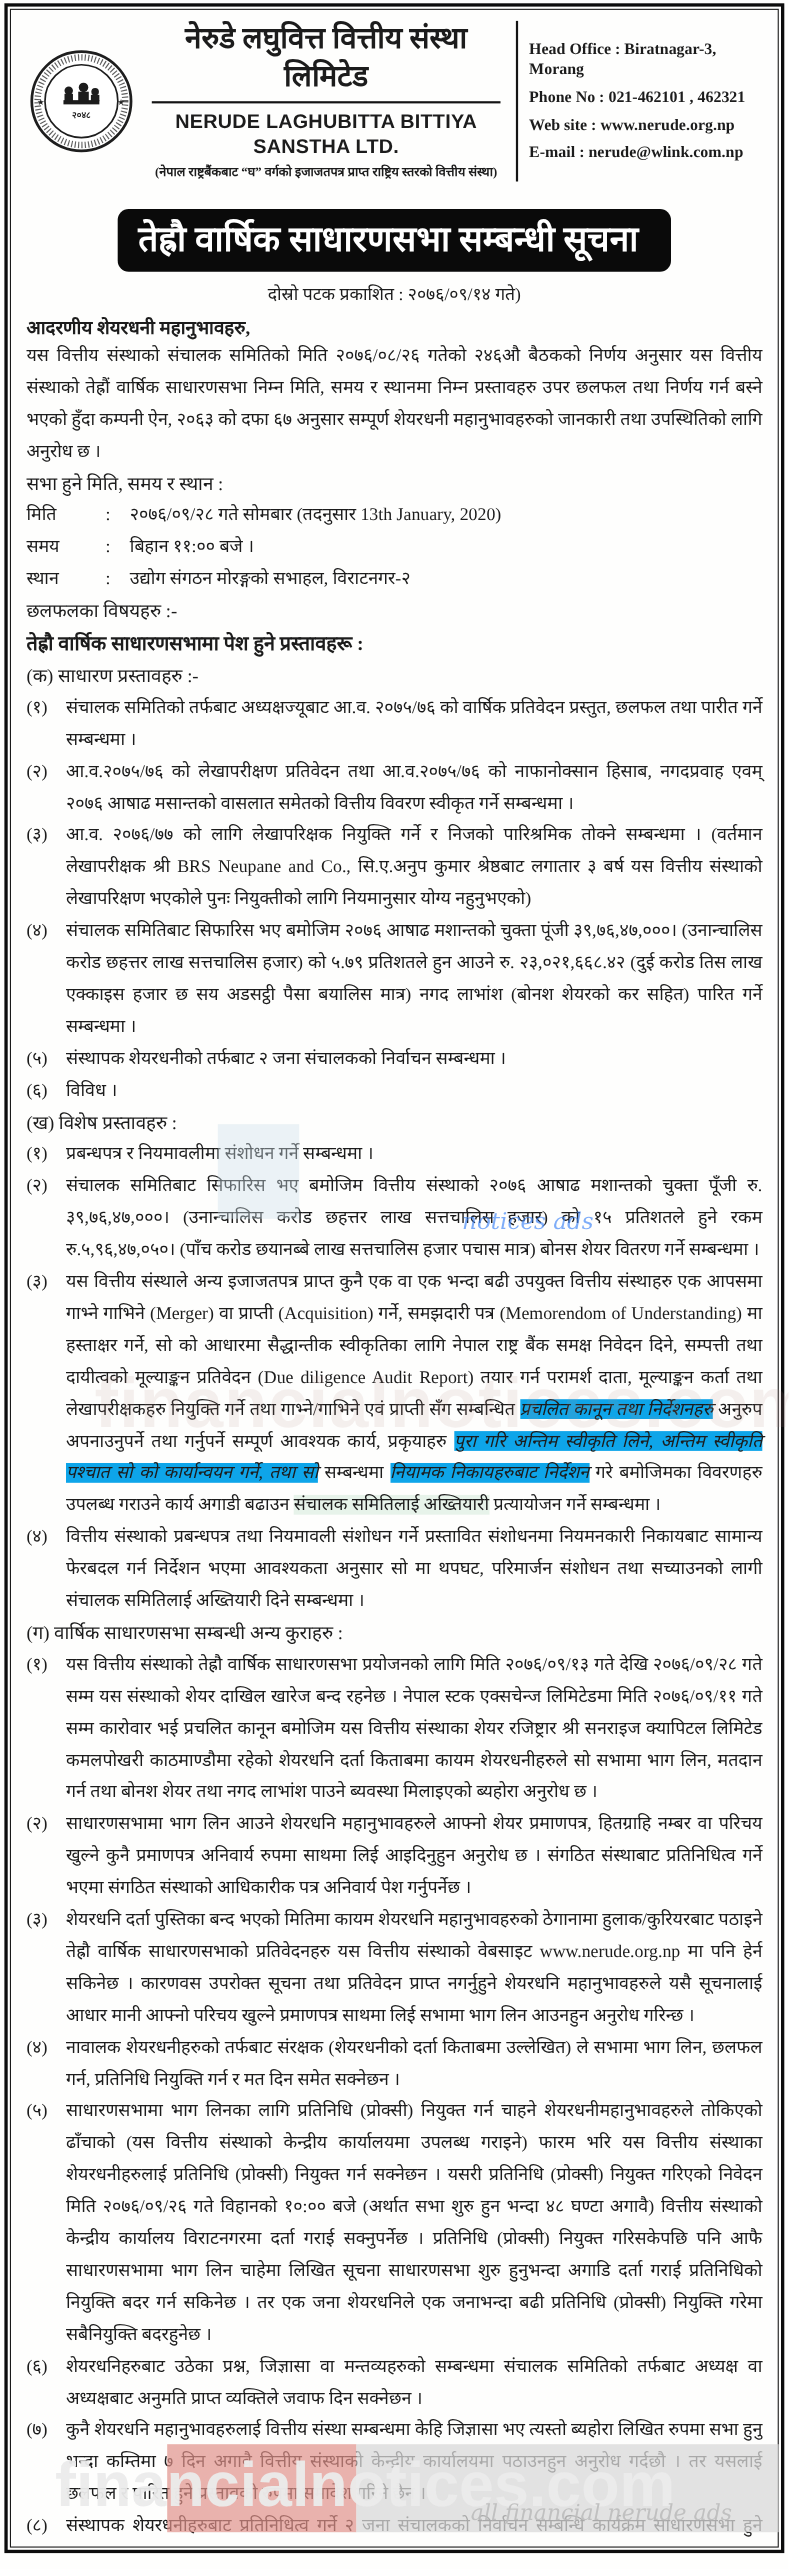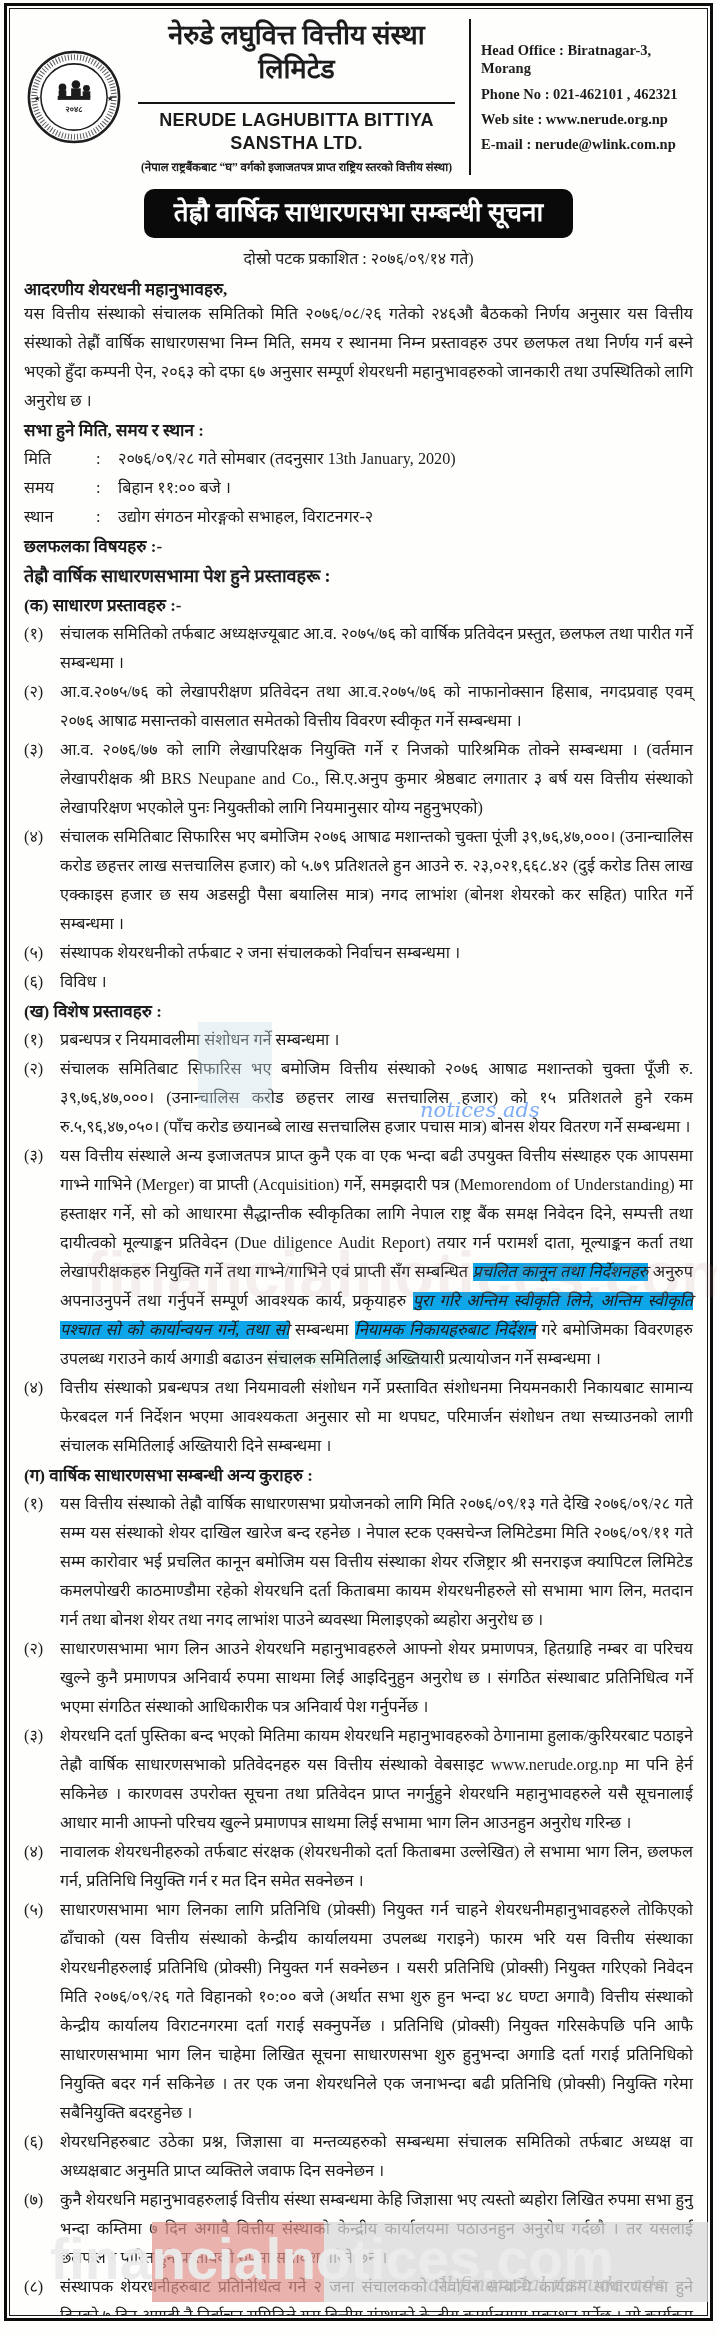--- a/index.html
+++ b/index.html
@@ -19,38 +19,38 @@
     position:absolute;left:2px;top:2px;right:2px;bottom:2px;
     border:1px solid #1a1a1a;
     padding:8px 14px 6px 14px;
     overflow:hidden;
   }
   
   .header{display:flex;align-items:stretch;padding:2px 0 6px 0;}
   .seal{flex:0 0 100px;display:flex;align-items:center;justify-content:center;}
   .names{flex:1;text-align:center;padding:0 8px;display:flex;flex-direction:column;justify-content:center;}
   .name-np{font-size:27px;font-weight:bold;line-height:1.25;
-    border-bottom:2px solid #141414;padding-bottom:15px;margin:0 6px 5px 6px;}
+    border-bottom:2px solid #141414;padding-bottom:5px;margin:0 6px 5px 6px;}
   .name-en{font-family:"Liberation Sans", sans-serif;font-size:18px;font-weight:bold;letter-spacing:.2px;line-height:1.3;}
   .license{font-size:11.5px;font-weight:bold;margin-top:5px;line-height:1.3;}
   .contact{flex:0 0 212px;border-left:2px solid #141414;padding-left:10px;
     display:flex;flex-direction:column;justify-content:center;gap:7px;
     font-weight:bold;font-size:14.5px;line-height:1.25;}
   
   .title-banner{
-    margin:8px auto 0 auto;width:fit-content;max-width:520px;
+    margin:19px auto 0 auto;width:fit-content;max-width:520px;
     background:#0a0a0a;color:#ffffff;
-    padding:8px 30px 10px 30px;border-radius:10px;
-    font-size:26px;font-weight:bold;text-align:center;line-height:1.2;
+    padding:8px 30px 10px 19px;border-radius:10px;
+    font-size:32px;font-weight:bold;text-align:center;line-height:1.2;
   }
   .pub-line{text-align:center;font-size:16px;margin-top:9px;}
   .salutation{font-weight:bold;font-size:17px;margin-top:8px;}
   .para{font-size:16.2px;line-height:29px;text-align:justify;}
   
-  .bold-head{font-weight:bold;font-size:17px;line-height:29px;}
+  .bold-head{font-weight:normal;font-size:17px;line-height:29px;}
   .big-head{font-weight:bold;font-size:18px;line-height:30px;}
   .mrow{display:flex;font-size:16.2px;line-height:29px;}
   .mlabel{flex:0 0 72px;}
   .mcolon{flex:0 0 22px;text-align:left;}
   .mvalue{flex:1;}
   
   .item{display:flex;font-size:16.2px;line-height:29px;}
   .inum{flex:0 0 36px;}
   .itext{flex:1;text-align:justify;}
   .hl{background:#0ea5e9;font-style:italic;}

